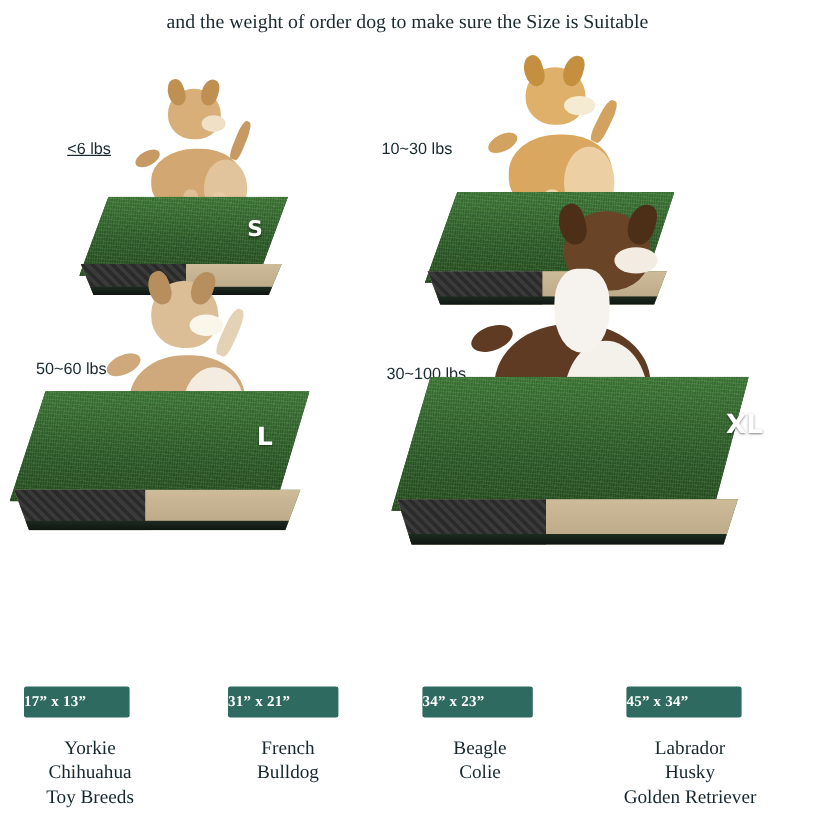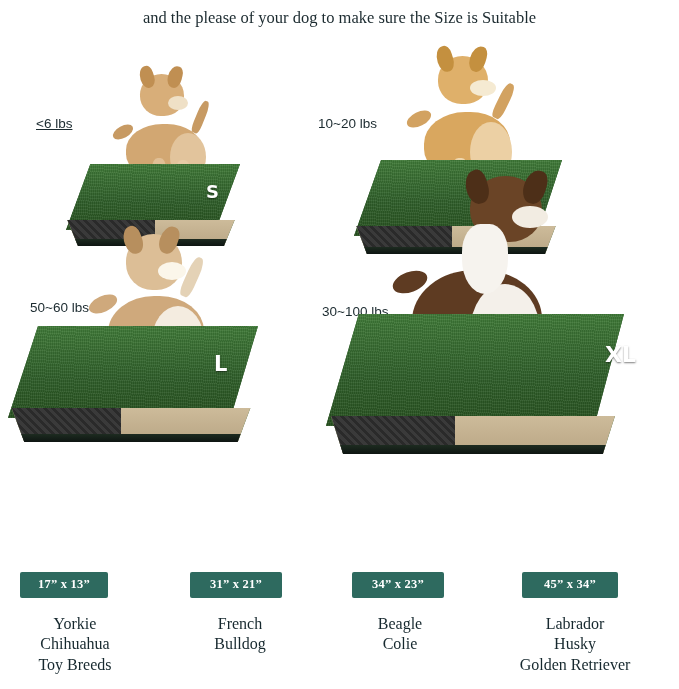--- a/index.html
+++ b/index.html
@@ -132,48 +132,48 @@
     left: 0; right: 0;
     top: 560px;
     height: 129px;
   }
   .dim-badge {
     position: absolute;
     background: #2e6a5f;
     color: #ffffff;
     font-size: 12.5px;
     font-weight: 700;
-    text-align: center;
+    text-align: left;
     padding: 5px 0 6px 0;
     border-radius: 2px;
     font-family: "Liberation Serif", serif;
     letter-spacing: 0.2px;
   }
   .breed {
     position: absolute;
     text-align: center;
     font-size: 16px;
     line-height: 1.28;
     color: #16282e;
     font-family: "Liberation Serif", serif;
   }
 </style>
 </head>
 <body>
 
 <div class="page">
 
   <div class="subtitle">
-    <div>and the please of your dog to make sure the Size is Suitable</div>
+    <div>and the weight of order dog to make sure the Size is Suitable</div>
   </div>
 
   <div class="pads">
 
     <div class="cell">
-      <div class="weight" style="left:36px; top:78px;text-decoration:underline;">&lt;6 lbs</div>
+      <div class="weight" style="left:56px; top:78px;text-decoration:underline;">&lt;6 lbs</div>
 
       <div class="dog">
         <div class="leg" style="left:196px; top:62px; width:9px; height:34px; background:#c79a63; transform:rotate(22deg);"></div>
         <div class="body" style="left:126px; top:86px; width:76px; height:54px; background:#d2a772;"></div>
         <div class="chest" style="left:170px; top:95px; width:36px; height:48px; background:#e2c49c;"></div>
         <div class="head" style="left:140px; top:36px; width:44px; height:42px; background:#d8ae79;"></div>
         <div class="ear" style="left:140px; top:28px; width:14px; height:22px; background:#c08f52; transform:rotate(-18deg);"></div>
         <div class="ear" style="left:168px; top:28px; width:14px; height:22px; background:#c08f52; transform:rotate(14deg);"></div>
         <div class="muzzle" style="left:168px; top:58px; width:20px; height:14px; background:#efe0c6;"></div>
         <div class="tail" style="left:112px; top:88px; width:22px; height:12px; background:#c79a63; transform:rotate(-28deg);"></div>
@@ -186,21 +186,21 @@
       </div>
       <div class="mat" style="left:62px; top:182px; width:178px; height:26px; clip-path: polygon(3% 0%, 97% 0%, 91% 100%, 9% 100%);">
         <div class="tray" style="inset:0;"></div>
         <div class="tray-dark" style="left:0; top:0; width:52%; height:100%;"></div>
         <div class="edge" style="height:7px;"></div>
       </div>
       <div class="sizecode" style="left:206px; top:143px; font-size:18px;">S</div>
     </div>
 
     <div class="cell">
-      <div class="weight" style="left:318px; top:78px;">10~20 lbs</div>
+      <div class="weight" style="left:318px; top:78px;">10~30 lbs</div>
 
       <div class="dog">
         <div class="leg" style="left:498px; top:44px; width:11px; height:38px; background:#d2a261; transform:rotate(26deg);"></div>
         <div class="body" style="left:424px; top:74px; width:86px; height:66px; background:#d9a75f;"></div>
         <div class="chest" style="left:470px; top:84px; width:42px; height:60px; background:#ecd0a4;"></div>
         <div class="head" style="left:438px; top:18px; width:50px; height:48px; background:#dfb06a;"></div>
         <div class="ear" style="left:437px; top:8px; width:16px; height:26px; background:#c4903f; transform:rotate(-18deg);"></div>
         <div class="ear" style="left:470px; top:8px; width:16px; height:26px; background:#c4903f; transform:rotate(16deg);"></div>
         <div class="muzzle" style="left:470px; top:42px; width:26px; height:16px; background:#f5ead2;"></div>
         <div class="tail" style="left:406px; top:74px; width:26px; height:14px; background:#d2a261; transform:rotate(-26deg);"></div>

